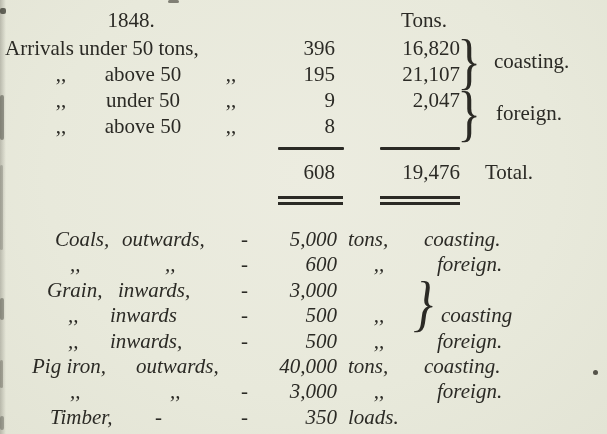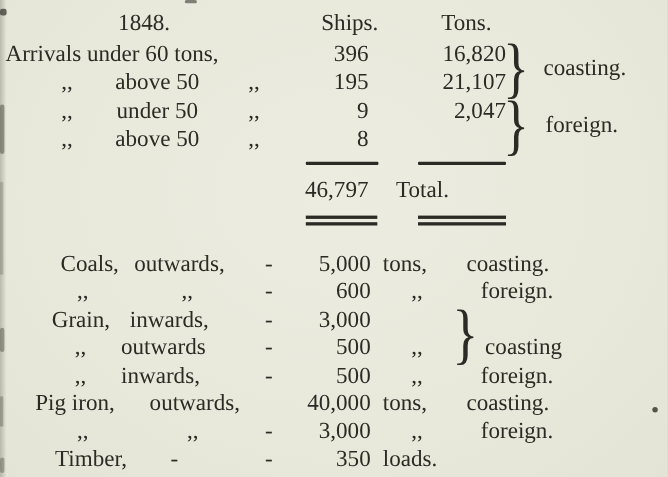--- a/index.html
+++ b/index.html
@@ -36,21 +36,21 @@
   .dbl-t { left:380px; width:80px; }
   .brace { position:absolute; width:26px; height:56px; display:flex; align-items:center;
            justify-content:center; font-size:58px; font-weight:400;
            transform:scaleX(0.85) scaleY(1.05); }
   .b1 { left:456px; top:25px; }
   .b2 { left:456px; top:77px; }
   .grp { position:absolute; line-height:26px; }
   .g1 { left:494px; top:40px; }
   .g2 { left:496px; top:92px; }
   
-  .t2 { position:absolute; left:0; top:227px; width:519px; }
+  .t2 { position:absolute; left:0; top:227px; width:519px;font-style:italic; }
   .t2-row { position:relative; height:25.4px; line-height:25.4px; white-space:nowrap; }
   .t2-row span { position:absolute; display:block; }
   .qty  { left:250px; width:87px; text-align:right; }
   .dsh  { left:241px; }
   .unit { left:348px; width:62px; }
   .unit-c { text-align:center; }
   .dest { left:424px; }
   .dest-f { left:437px; }
   .c-r1 .p1{left:55px;}  .c-r1 .p2{left:122px;}
   .c-r2 .p1{left:70px;}  .c-r2 .p2{left:165px;}
@@ -79,26 +79,25 @@
            border-radius:50%; background:#55534a; }
 </style>
 </head>
 <body>
 
 <div class="page">
 
   <div class="t1">
     <div class="t1-head">
       <span class="h-year">1848.</span>
-      <span class="h-ships">Ships.</span>
       <span class="h-tons">Tons.</span>
     </div>
 
     <div class="t1-row">
-      <div class="t1-lab">Arrivals under 60 tons,</div>
+      <div class="t1-lab">Arrivals under 50 tons,</div>
       <div class="t1-ships">396</div>
       <div class="t1-tons">16,820</div>
       <div></div>
     </div>
     <div class="t1-row">
       <div class="t1-lab">
         <span class="lab-d1">,,</span>
         <span class="lab-mid">above 50</span>
         <span class="lab-d2">,,</span>
       </div>
@@ -131,21 +130,22 @@
     <span class="brace b2">}</span>
     <span class="grp g2">foreign.</span>
 
     <div class="t1-rules">
       <div class="rule rule-s"></div>
       <div class="rule rule-t"></div>
     </div>
 
     <div class="t1-total">
       <div></div>
-      <div class="t1-tons">46,797</div>
+      <div class="t1-ships">608</div>
+      <div class="t1-tons">19,476</div>
       <div class="tot-lab">Total.</div>
     </div>
 
     <div class="t1-dbl">
       <div class="dbl dbl-s"></div>
       <div class="dbl dbl-t"></div>
     </div>
   </div>
 
   <div class="t2">
@@ -166,21 +166,21 @@
       <span class="dest dest-f">foreign.</span>
     </div>
     <div class="t2-row c-r3">
       <span class="p1">Grain,</span>
       <span class="p2">inwards,</span>
       <span class="dsh">-</span>
       <span class="qty">3,000</span>
     </div>
     <div class="t2-row c-r4">
       <span class="p1">,,</span>
-      <span class="p2">outwards</span>
+      <span class="p2">inwards</span>
       <span class="dsh">-</span>
       <span class="qty">500</span>
       <span class="unit unit-c">,,</span>
     </div>
     <div class="t2-row c-r5">
       <span class="p1">,,</span>
       <span class="p2">inwards,</span>
       <span class="dsh">-</span>
       <span class="qty">500</span>
       <span class="unit unit-c">,,</span>

